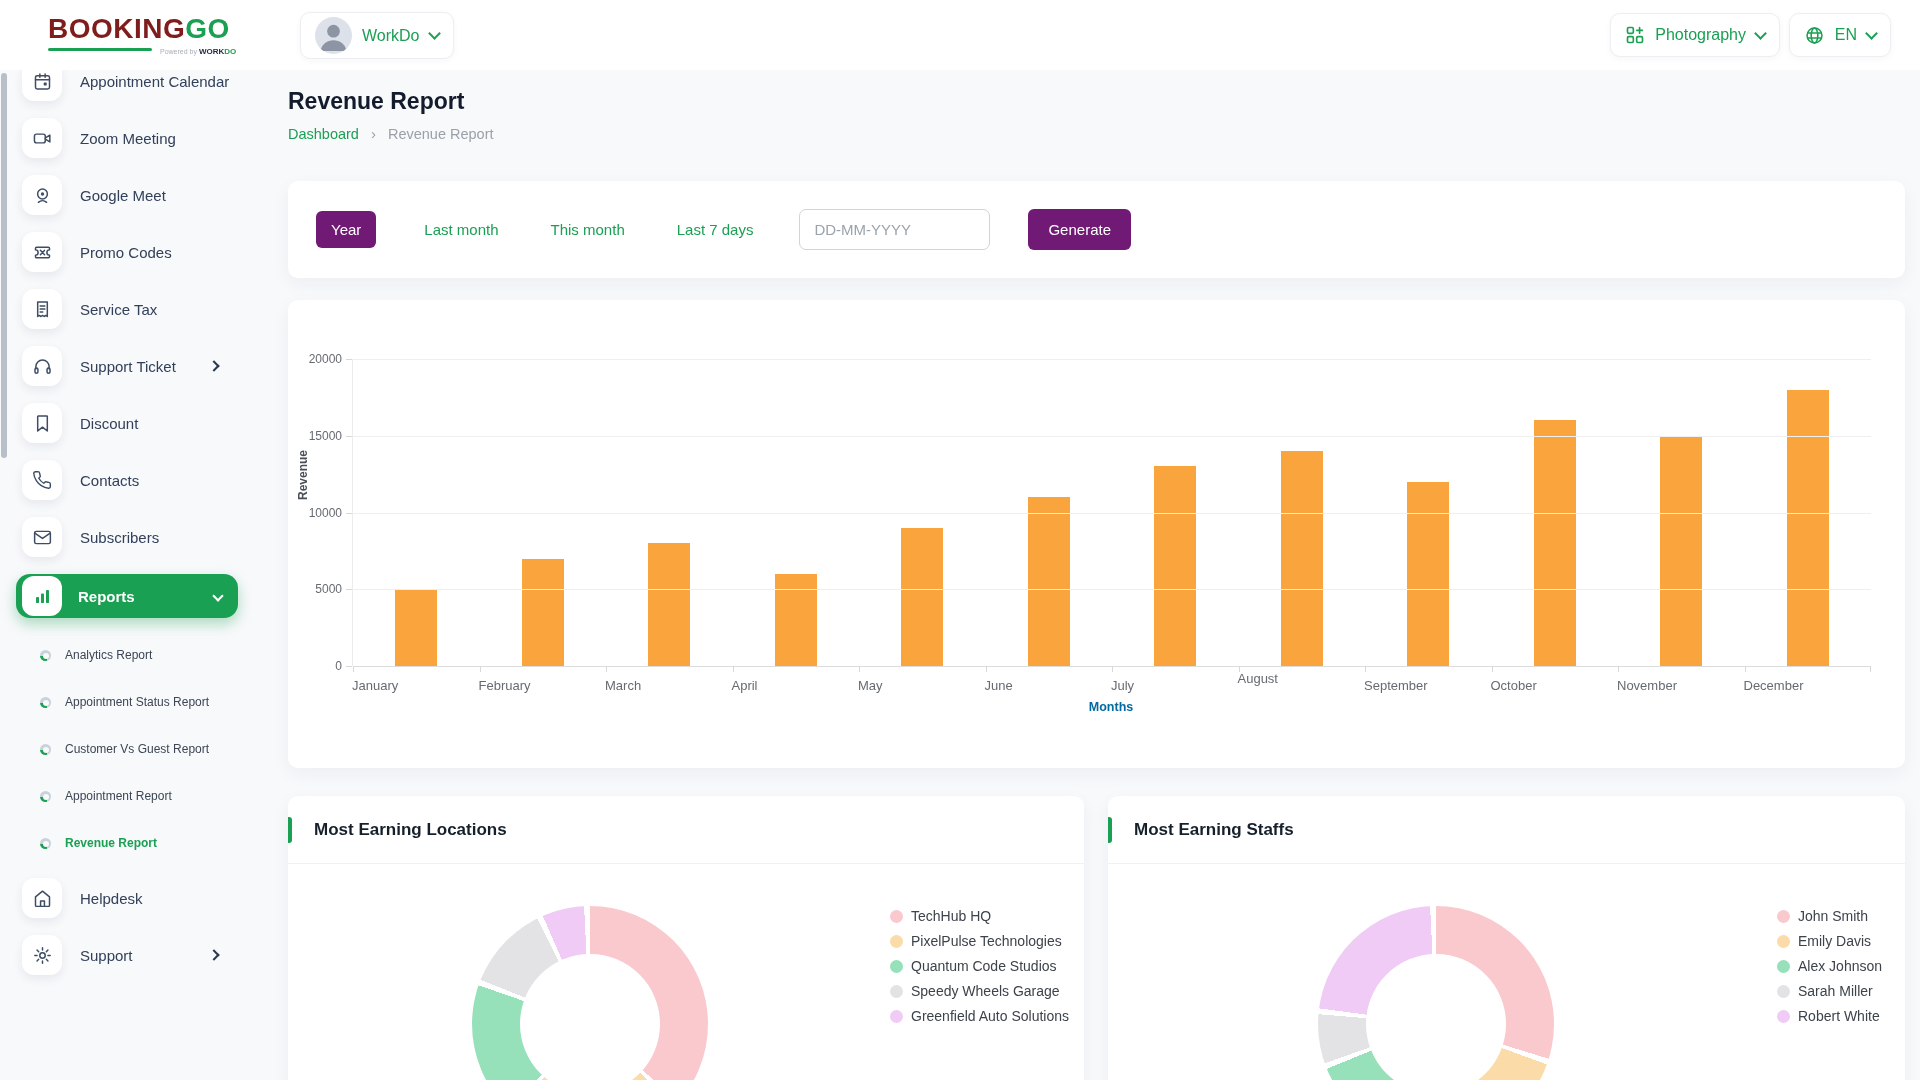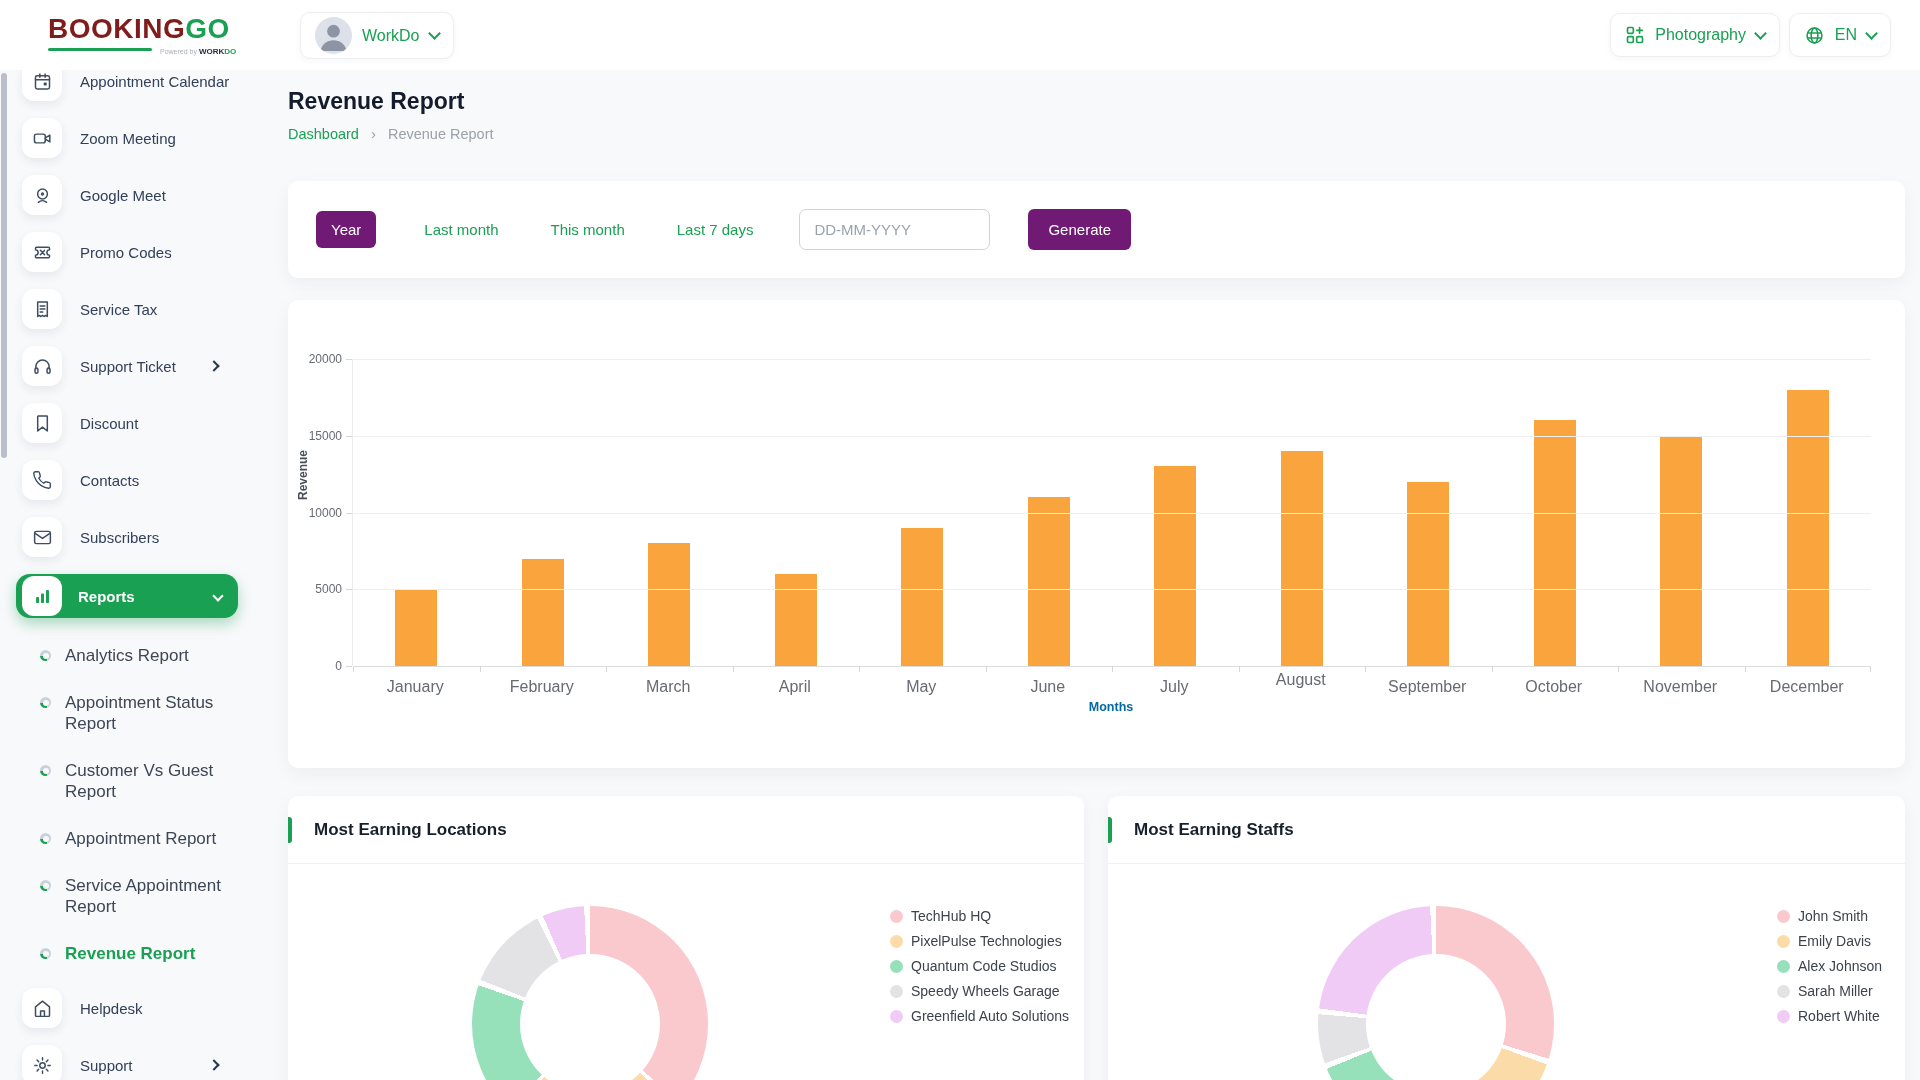--- a/index.html
+++ b/index.html
@@ -44,21 +44,21 @@
                       box-shadow:0 6px 14px rgba(26,160,83,.35); }
   .side-item.active .icon-tile { box-shadow:none; }
   .side-item.active .side-label { color:#fff; font-weight:bold; margin-left:16px; }
   .side-item.active .side-chevron { right:16px; }
 
   .submenu { padding:6px 0 4px 0; margin-bottom:7px; }
   .submenu-item { display:flex; padding:13px 0 13px 40px; cursor:pointer; align-items:flex-start; }
   .submenu-item .bullet { width:11px; height:11px; border-radius:50%; margin-top:5px; flex:0 0 11px;
                           background:conic-gradient(from 160deg, #1aa053 0 100deg, #c9d2da 100deg 360deg); position:relative; }
   .submenu-item .bullet:after { content:""; position:absolute; left:2.5px; top:2.5px; width:6px; height:6px; border-radius:50%; background:#f8f9fb; }
-  .submenu-item .sub-label { margin-left:14px; font-size:17px; color:#3c4654; line-height:21px; max-width:170px; }
+  .submenu-item .sub-label { margin-left:14px; font-size:12px; color:#3c4654; line-height:21px; max-width:170px; }
   .submenu-item.active .sub-label { color:#1aa053; font-weight:bold; }
 
   
   #page-title { position:absolute; left:288px; top:88px; font-size:23px; font-weight:600; color:#131b2c; }
   #breadcrumb { position:absolute; left:288px; top:125px; font-size:14.5px; display:flex; align-items:center; gap:12px; }
   #breadcrumb .bc-home { color:#1aa053; cursor:pointer; }
   #breadcrumb .bc-sep { color:#9aa1a9; font-size:15px; }
   #breadcrumb .bc-current { color:#9aa1a9; }
 
   .card { position:absolute; background:#fff; border-radius:10px; box-shadow:0 6px 18px rgba(32,40,57,.05); }
@@ -79,21 +79,21 @@
   #chart-card { left:288px; top:300px; width:1617px; height:468px; }
   #plot { position:absolute; left:64px; top:59px; width:1518px; height:307px; border-left:1px solid #ececec; }
   .gridline { position:absolute; left:0; width:1518px; height:1px; background:#efefef; }
   .gridline.baseline { background:#dcdcdc; }
   .ytick-label { position:absolute; width:52px; text-align:right; font-size:12px; color:#666b72; }
   .ytick-mark { position:absolute; width:6px; height:1px; background:#d8d8d8; }
   .xtick-mark { position:absolute; top:307px; width:1px; height:6px; background:#d8d8d8; }
   #bars { position:absolute; left:0; top:0; width:1518px; height:307px; display:flex; }
   .bar-col { flex:1; position:relative; }
   .bar { position:absolute; bottom:0; left:50%; transform:translateX(-50%); width:42px; background:#f9a43c; }
-  .xlabel { position:absolute; top:319px; width:126.5px; text-align:center; font-size:16px; color:#666b72; }
+  .xlabel { position:absolute; top:319px; width:126.5px; text-align:left; font-size:13px; color:#666b72; }
   #ylabel-revenue { position:absolute; left:8px; top:200px; transform:rotate(-90deg); transform-origin:left top;
                     font-size:12px; font-weight:bold; color:#4a4f57; }
   #xlabel-months { position:absolute; left:64px; top:400px; width:1518px; text-align:center; font-size:12.5px; font-weight:bold; color:#0369a1; }
 
   
   .report-card { top:796px; height:420px; overflow:hidden; }
   #locations-card { left:288px; width:796px; }
   #staffs-card { left:1108px; width:797px; }
   .card-header { position:relative; height:68px; border-bottom:1px solid #eef0f3; display:flex; align-items:center; padding-left:26px; }
   .card-header .accent { position:absolute; left:0; top:21px; width:4px; height:26px; background:#1aa053; border-radius:0 3px 3px 0; }
@@ -262,24 +262,20 @@
             <span class="bullet"></span>
             <span class="sub-label">Appointment Status Report</span>
           </div>
           <div class="submenu-item">
             <span class="bullet"></span>
             <span class="sub-label">Customer Vs Guest Report</span>
           </div>
           <div class="submenu-item">
             <span class="bullet"></span>
             <span class="sub-label">Appointment Report</span>
-          </div>
-          <div class="submenu-item">
-            <span class="bullet"></span>
-            <span class="sub-label">Service Appointment Report</span>
           </div>
           <div class="submenu-item active">
             <span class="bullet"></span>
             <span class="sub-label">Revenue Report</span>
           </div>
         </div>
         <div class="side-item">
           <span class="icon-tile">
             <svg width="21" height="21" viewBox="0 0 24 24" fill="none" stroke="#3e4d63" stroke-width="1.7" stroke-linecap="round" stroke-linejoin="round">
               <path d="M4 10.2L12 3.6l8 6.6V20a1 1 0 01-1 1H5a1 1 0 01-1-1z"></path>

